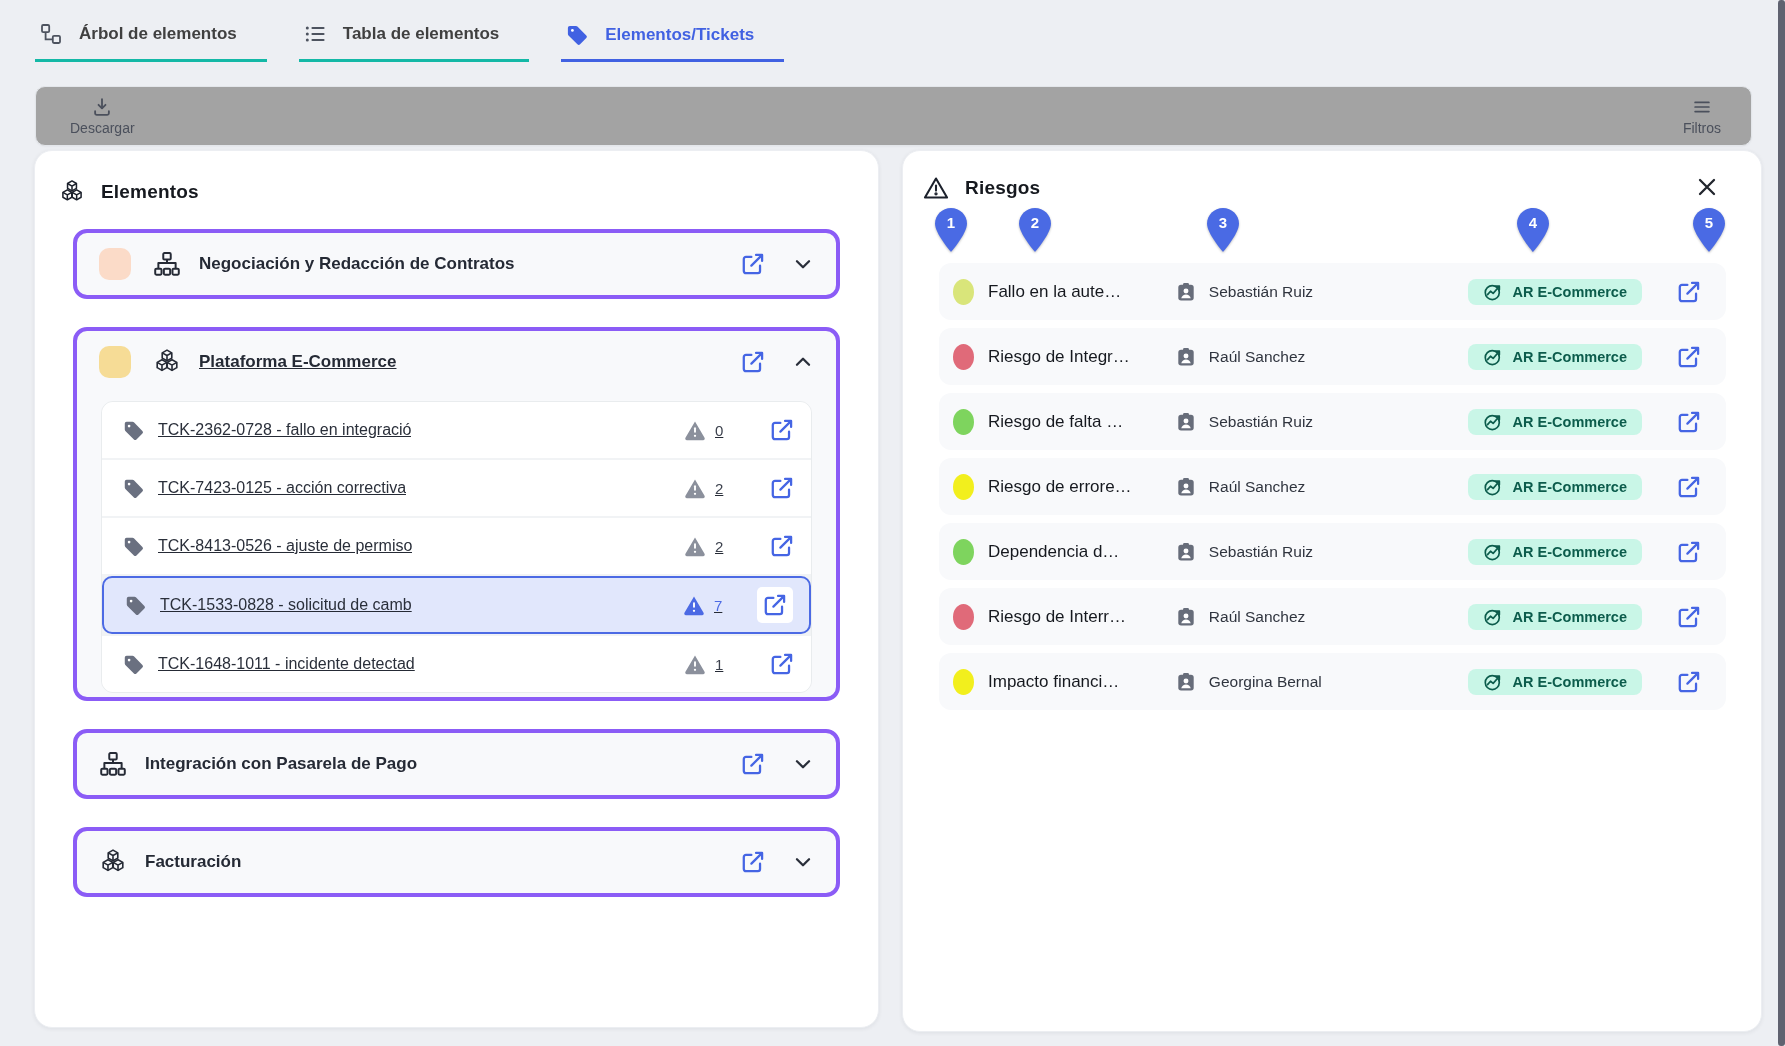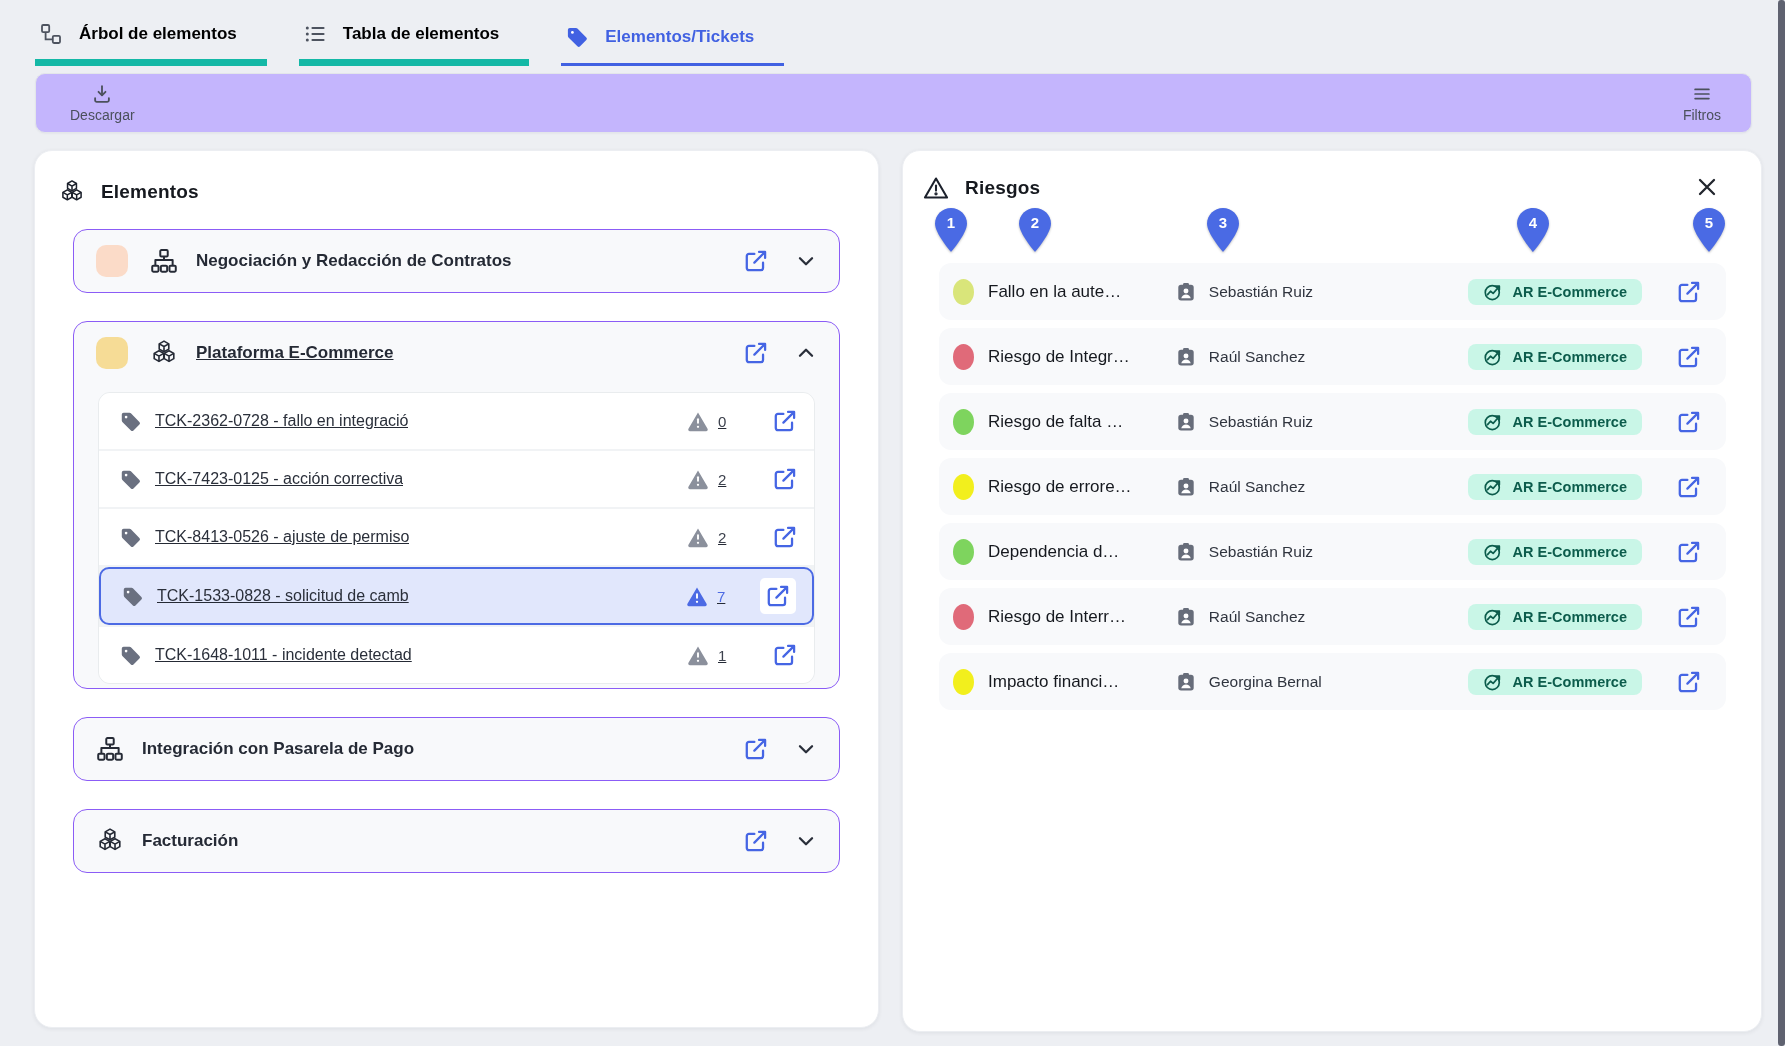--- a/index.html
+++ b/index.html
@@ -11,41 +11,41 @@
     position:relative;
     overflow:hidden;
   }
   .stage { position:absolute; inset:0; }
 
   
   .vscroll { position:absolute; top:0; right:0; width:7px; height:100%; background:#5f6270; border-radius:3px; }
 
   
   .tabs { position:absolute; top:12px; left:35px; display:flex; gap:32px; }
-  .tab { display:flex; align-items:center; gap:16px; padding:10px 30px 13px 4px; border-bottom:7px solid #14b8a6; color:#000000; font-size:17px; font-weight:600; cursor:pointer; min-width:222px; }
+  .tab { display:flex; align-items:center; gap:16px; padding:10px 30px 13px 4px; border-bottom:3px solid #14b8a6; color:#404040; font-size:17px; font-weight:600; cursor:pointer; min-width:222px; }
   .tab .tic { width:24px; height:24px; color:#4d535f; flex:0 0 auto; }
   .tab.active { color:#4161e2; border-bottom:3px solid #4161e2; padding-bottom:12px; }
   .tab.active .tic { color:#4161e2; }
 
   
-  .toolbar { position:absolute; left:35px; top:73px; width:1717px; height:60px; background:#c4b5fd; border:1px solid #e3e6ea; border-radius:10px; display:flex; align-items:center; justify-content:space-between; padding:0 30px 0 34px; box-shadow:0 1px 2px rgba(16,24,40,.04); }
+  .toolbar { position:absolute; left:35px; top:86px; width:1717px; height:60px; background:#a3a3a3; border:1px solid #e3e6ea; border-radius:10px; display:flex; align-items:center; justify-content:space-between; padding:0 30px 0 34px; box-shadow:0 1px 2px rgba(16,24,40,.04); }
   .tool-btn { display:flex; flex-direction:column; align-items:center; gap:2px; color:#4b505c; font-size:14px; cursor:pointer; }
   .tool-btn .tic { width:22px; height:22px; }
 
   
   .card { position:absolute; background:#fff; border-radius:18px; box-shadow:0 1px 4px rgba(16,24,40,.07); border:1px solid #eceef2; }
   .card-left { left:34px; top:150px; width:845px; height:878px; padding:24px 22px; }
   .card-right { right:23px; top:150px; width:860px; height:882px; padding:20px 18px; }
 
   .panel-head { display:flex; align-items:center; gap:16px; margin:4px 0 24px 2px; }
   .panel-head .pic { width:26px; height:26px; color:#1c212c; flex:0 0 auto; }
   .panel-title { font-size:19px; font-weight:700; color:#16191f; letter-spacing:.2px; }
 
   
-  .group { background:#f8f9fb; border:1px solid #8b5cf6; border-radius:14px; margin:0 16px 28px 16px; }
+  .group { background:#f8f9fb; border:4px solid #8b5cf6; border-radius:14px; margin:0 16px 28px 16px; }
   .group-head { display:flex; align-items:center; height:62px; padding:0 22px; }
   .swatch { width:32px; height:32px; border-radius:10px; margin-right:22px; flex:0 0 auto; }
   .group-head .gic { width:28px; height:28px; color:#262b36; margin-right:18px; flex:0 0 auto; }
   .group-title { font-size:17px; font-weight:600; color:#252a35; }
   .head-actions { margin-left:auto; display:flex; align-items:center; gap:26px; }
   .extlink { width:26px; height:26px; color:#4565e4; cursor:pointer; flex:0 0 auto; }
   .chev { width:22px; height:22px; color:#2a2f3a; cursor:pointer; }
   .group.expanded { padding-bottom:4px;text-decoration:underline; }
 
   

